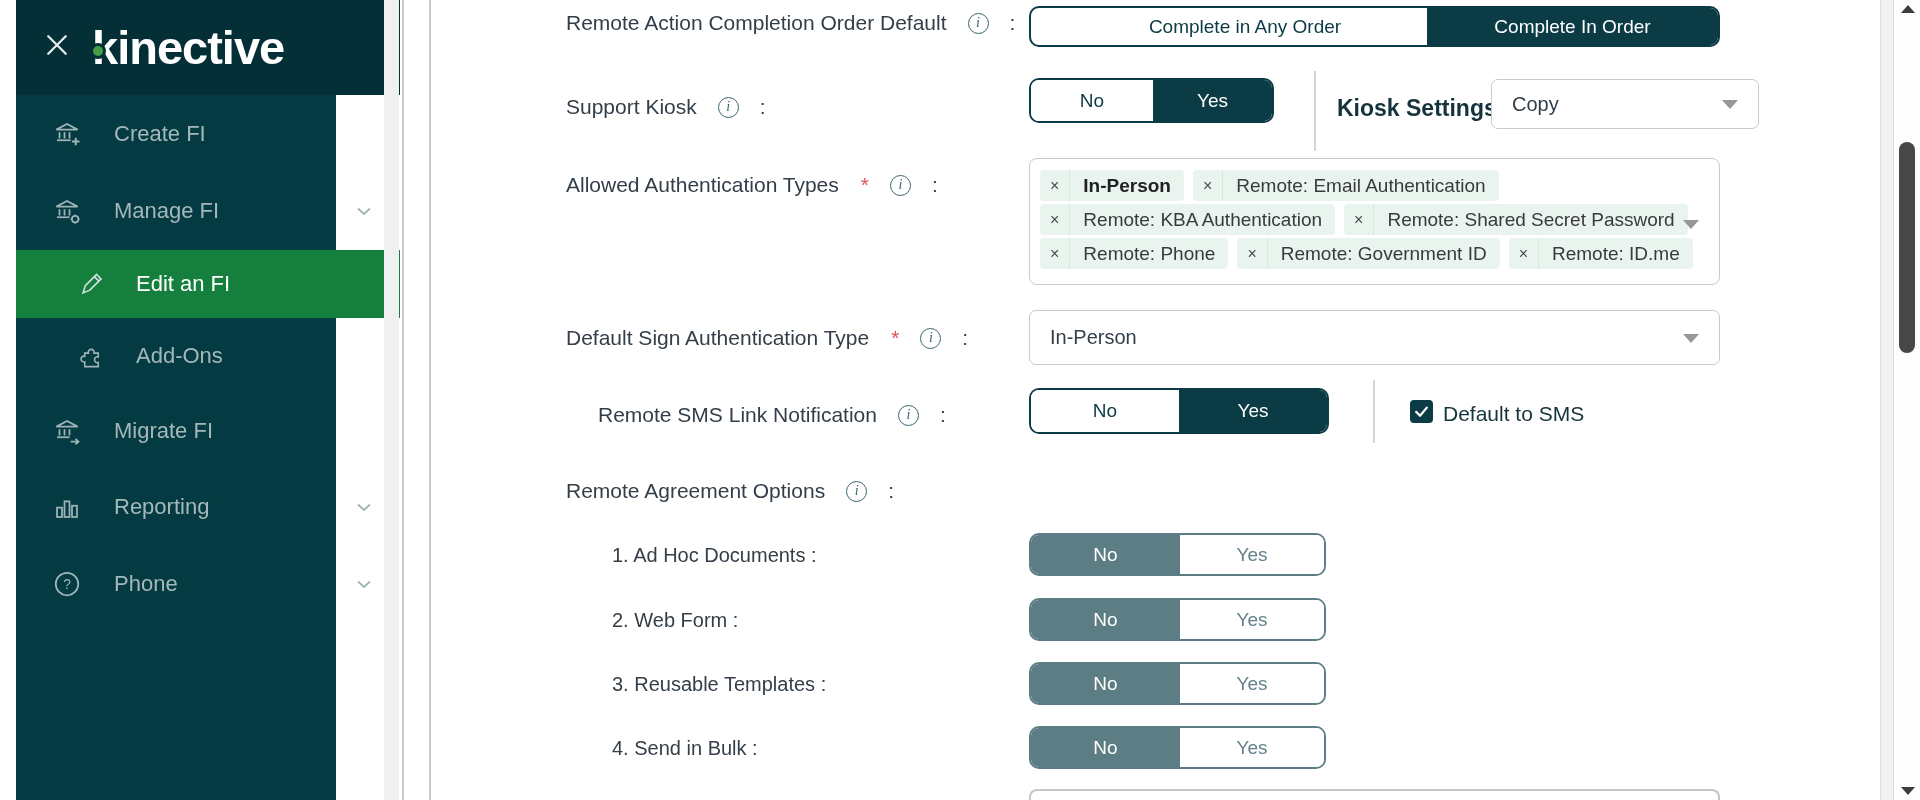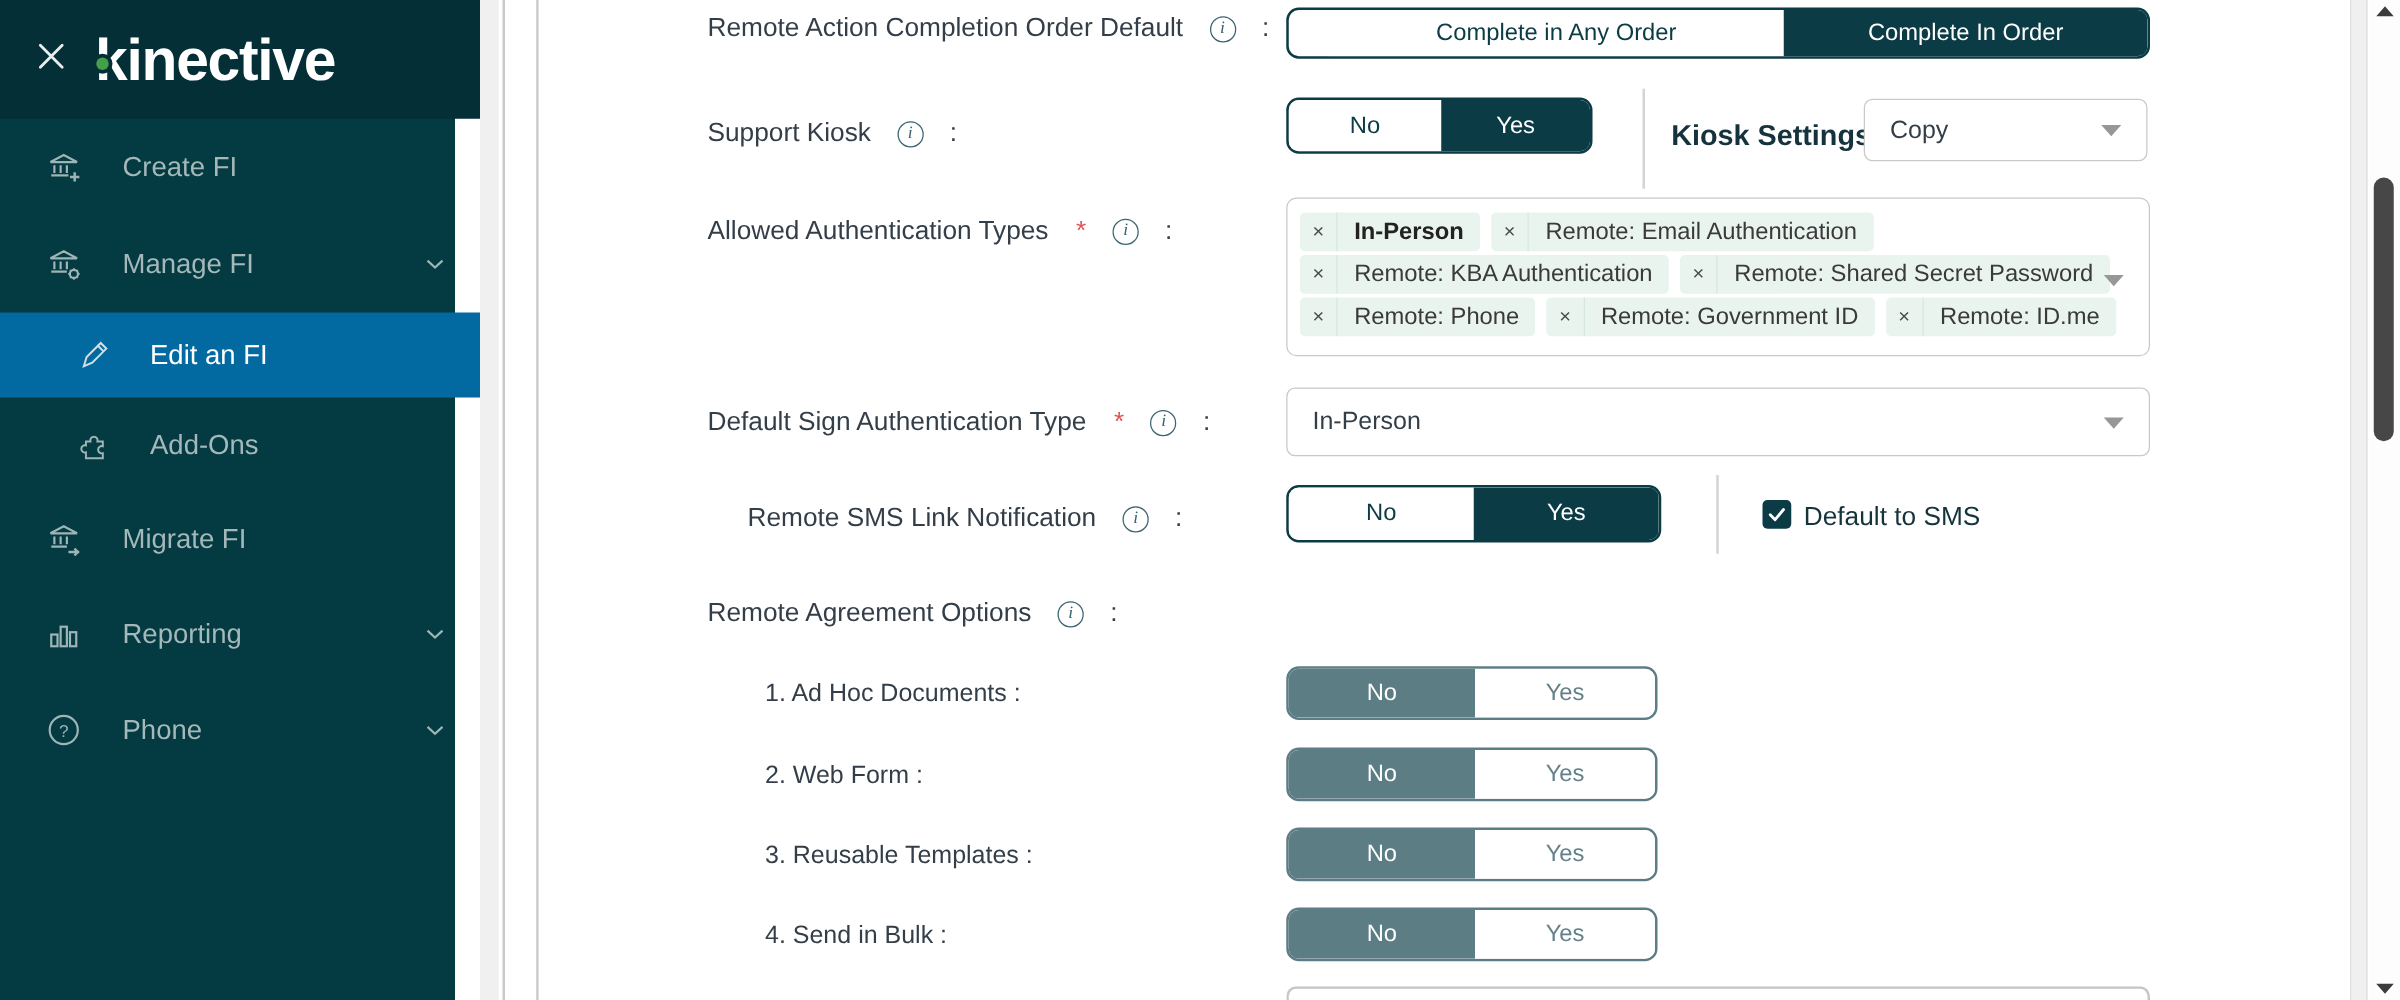--- a/index.html
+++ b/index.html
@@ -1,32 +1,32 @@
 <!DOCTYPE html>
 <html><head>
 <meta charset="utf-8">
 <style>
   * { margin:0; padding:0; box-sizing:border-box; }
   html,body { width:1920px; height:800px; overflow:hidden; background:#fff;
               font-family:"Liberation Sans", sans-serif; }
 
   
-  .sidebar { position:absolute; left:0; top:0; width:364px; height:800px; background:#043a41; }
+  .sidebar { position:absolute; left:16px; top:0; width:320px; height:800px; background:#043a41; }
   .sidebar-header { position:absolute; left:0; top:0; width:384px; height:95px; background:#042f36; }
   .close-btn { position:absolute; left:26px; top:30px; width:30px; height:30px; cursor:pointer; color:#e8eeee; }
   .logo { position:absolute; left:76px; top:17px; height:60px; display:flex; align-items:center; }
   .logo-text { color:#fff; font-size:47px; font-weight:bold; letter-spacing:-1px; }
   .logo-dot { position:absolute; left:1px; top:29px; width:10px; height:10px; border-radius:50%;
               box-shadow:0 0 0 3px #042f36; }
   .nav-item { position:absolute; left:0; width:384px; height:48px; display:flex; align-items:center; cursor:pointer; }
   .nav-item .ico { position:absolute; left:36px; width:30px; height:30px; color:#9eb4b6; }
   .nav-item.indented .ico { left:62px; width:27px; height:27px; }
   .nav-item .lbl { position:absolute; left:98px; font-size:22px; color:#a4b8ba; }
   .nav-item.indented .lbl { left:120px; }
-  .nav-item.active { background:#0369a1; height:68px; }
+  .nav-item.active { background:#15803d; height:68px; }
   .nav-item.active .lbl { color:#ffffff; }
   .nav-item.active .ico { color:#d6dfe0; }
   .nav-item .chev { position:absolute; left:336px; width:24px; height:24px; color:#9eb4b6; }
 
   
   .gutter-left   { position:absolute; left:384px; top:0; width:15px; height:800px; background:#f0f0f0; }
   .gutter-line-a { position:absolute; left:402px; top:0; width:2px; height:800px; background:#c9c9c9; }
   .gutter-line-b { position:absolute; left:429px; top:0; width:2px; height:800px; background:#c9c9c9; }
 
   
@@ -216,21 +216,21 @@
     <span>Support Kiosk</span>
     <span class="info"></span>
     <span class="colon">:</span>
   </div>
   <div class="toggle" style="left:598px; top:78px; width:245px; height:45px;">
     <div class="seg" style="flex:0 0 122px;">No</div>
     <div class="seg on" style="flex:1;">Yes</div>
   </div>
   <div class="vdivider" style="left:883px; top:71px; height:80px;"></div>
   <div class="kiosk-label" style="left:906px; top:95px;">Kiosk Settings:</div>
-  <div class="select" style="left:1060px; top:79px; width:227px; height:50px;">
+  <div class="select" style="left:1060px; top:79px; width:268px; height:50px;">
     <span>Copy</span>
     <span class="caret"></span>
   </div>
 
   <div class="flabel" style="left:135px; top:173px;">
     <span>Allowed Authentication Types</span>
     <span class="req">*</span>
     <span class="info"></span>
     <span class="colon">:</span>
   </div>

